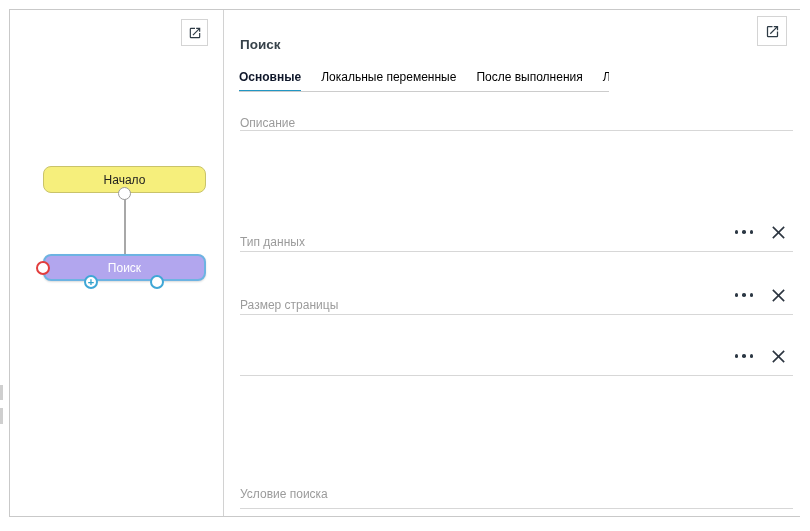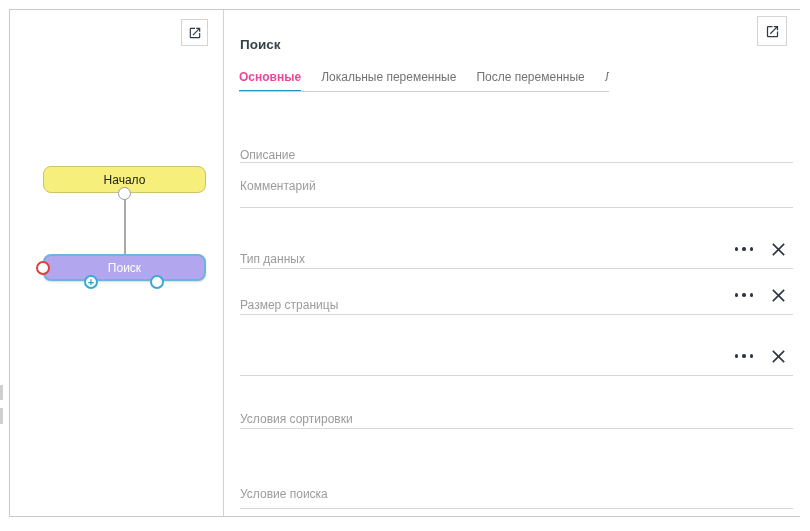--- a/index.html
+++ b/index.html
@@ -37,28 +37,28 @@
   .plus-glyph { font-size:11px; font-weight:bold; line-height:10px; }
 
   
   .props-panel { position:absolute; left:213px; top:0; width:578px; height:100%;
     border-left:1px solid #d2d2d2; background:#fff; }
 
   .panel-title { position:absolute; left:16px; top:27px; font-size:13.5px; font-weight:bold; color:#37424a; }
 
   .tabs { position:absolute; left:15px; top:55px; width:370px; height:27px;
     border-bottom:1px solid #cccccc; display:flex; gap:20px; overflow:hidden; }
-  .tab { font-size:12px; color:#737373; line-height:25px; height:27px;
+  .tab { font-size:12px; color:#000000; line-height:25px; height:27px;
     border-bottom:2px solid transparent; white-space:nowrap; cursor:pointer; }
   .tab.active { font-weight:bold; }
 
   .field { position:absolute; left:16px; width:553px; border-bottom:1px solid #d7d7d7; }
-  .f1 { top:135px; height:18px; }
+  .f1 { top:103px; height:18px; }
   .f2 { top:166px; height:32px; }
-  .f3 { top:239px; height:20px; }
+  .f3 { top:222px; height:20px; }
   .f4 { top:285px; height:20px; }
   .f5 { top:346px; height:20px; }
   .f6 { top:399px; height:20px; }
   .f7 { top:474px; height:25px; }
 
   .field-input { width:100%; border:none; outline:none; background:transparent;
     font-family:"Liberation Sans", sans-serif; font-size:12px; color:#424242; height:16px; }
   .field-input::placeholder { color:#9b9b9b; opacity:1; }
 
   .actions { position:absolute; right:6px; top:-10px; height:20px;
@@ -105,33 +105,30 @@
 
       <button class="expand-btn props-expand">
         <svg width="15" height="15" viewBox="0 0 24 24">
           <path fill="#2E3B45" d="M19 19H5V5h7V3H5a2 2 0 0 0-2 2v14a2 2 0 0 0 2 2h14a2 2 0 0 0 2-2v-7h-2v7zM14 3v2h3.59l-9.83 9.83 1.41 1.41L19 6.41V10h2V3h-7z"></path>
         </svg>
       </button>
 
       <div class="panel-title">Поиск</div>
 
       <div class="tabs">
-        <div class="tab active" style="color: #ec4899; border-bottom-color: rgb(33, 150, 195);">Основные</div>
+        <div class="tab active" style="color: #0f172a; border-bottom-color: rgb(33, 150, 195);">Основные</div>
         <div class="tab">Локальные переменные</div>
-        <div class="tab">После переменные</div>
+        <div class="tab">После выполнения</div>
         <div class="tab">Лог</div>
       </div>
 
       <div class="field f1">
         <input class="field-input" placeholder="Описание" style="">
       </div>
 
-      <div class="field f2">
-        <input class="field-input" placeholder="Комментарий" style="">
-      </div>
 
       <div class="field f3">
         <input class="field-input" placeholder="Тип данных" style="">
         <div class="actions">
           <div class="more-btn">
             <span class="dot"></span>
               <span class="dot"></span>
               <span class="dot"></span>
           </div>
           <div class="clear-btn">
@@ -166,23 +163,20 @@
               <span class="dot"></span>
           </div>
           <div class="clear-btn">
             <svg width="17" height="17" viewBox="0 0 18 18">
               <path d="M3 3 L15 15 M15 3 L3 15" stroke="#2C3540" stroke-width="1.7" fill="none"></path>
             </svg>
           </div>
         </div>
       </div>
 
-      <div class="field f6">
-        <input class="field-input" placeholder="Условия сортировки" style="">
-      </div>
 
       <div class="field f7">
         <input class="field-input" placeholder="Условие поиска" style="">
       </div>
 
     </div>
   </div>
 </div>
 
 </body></html>

